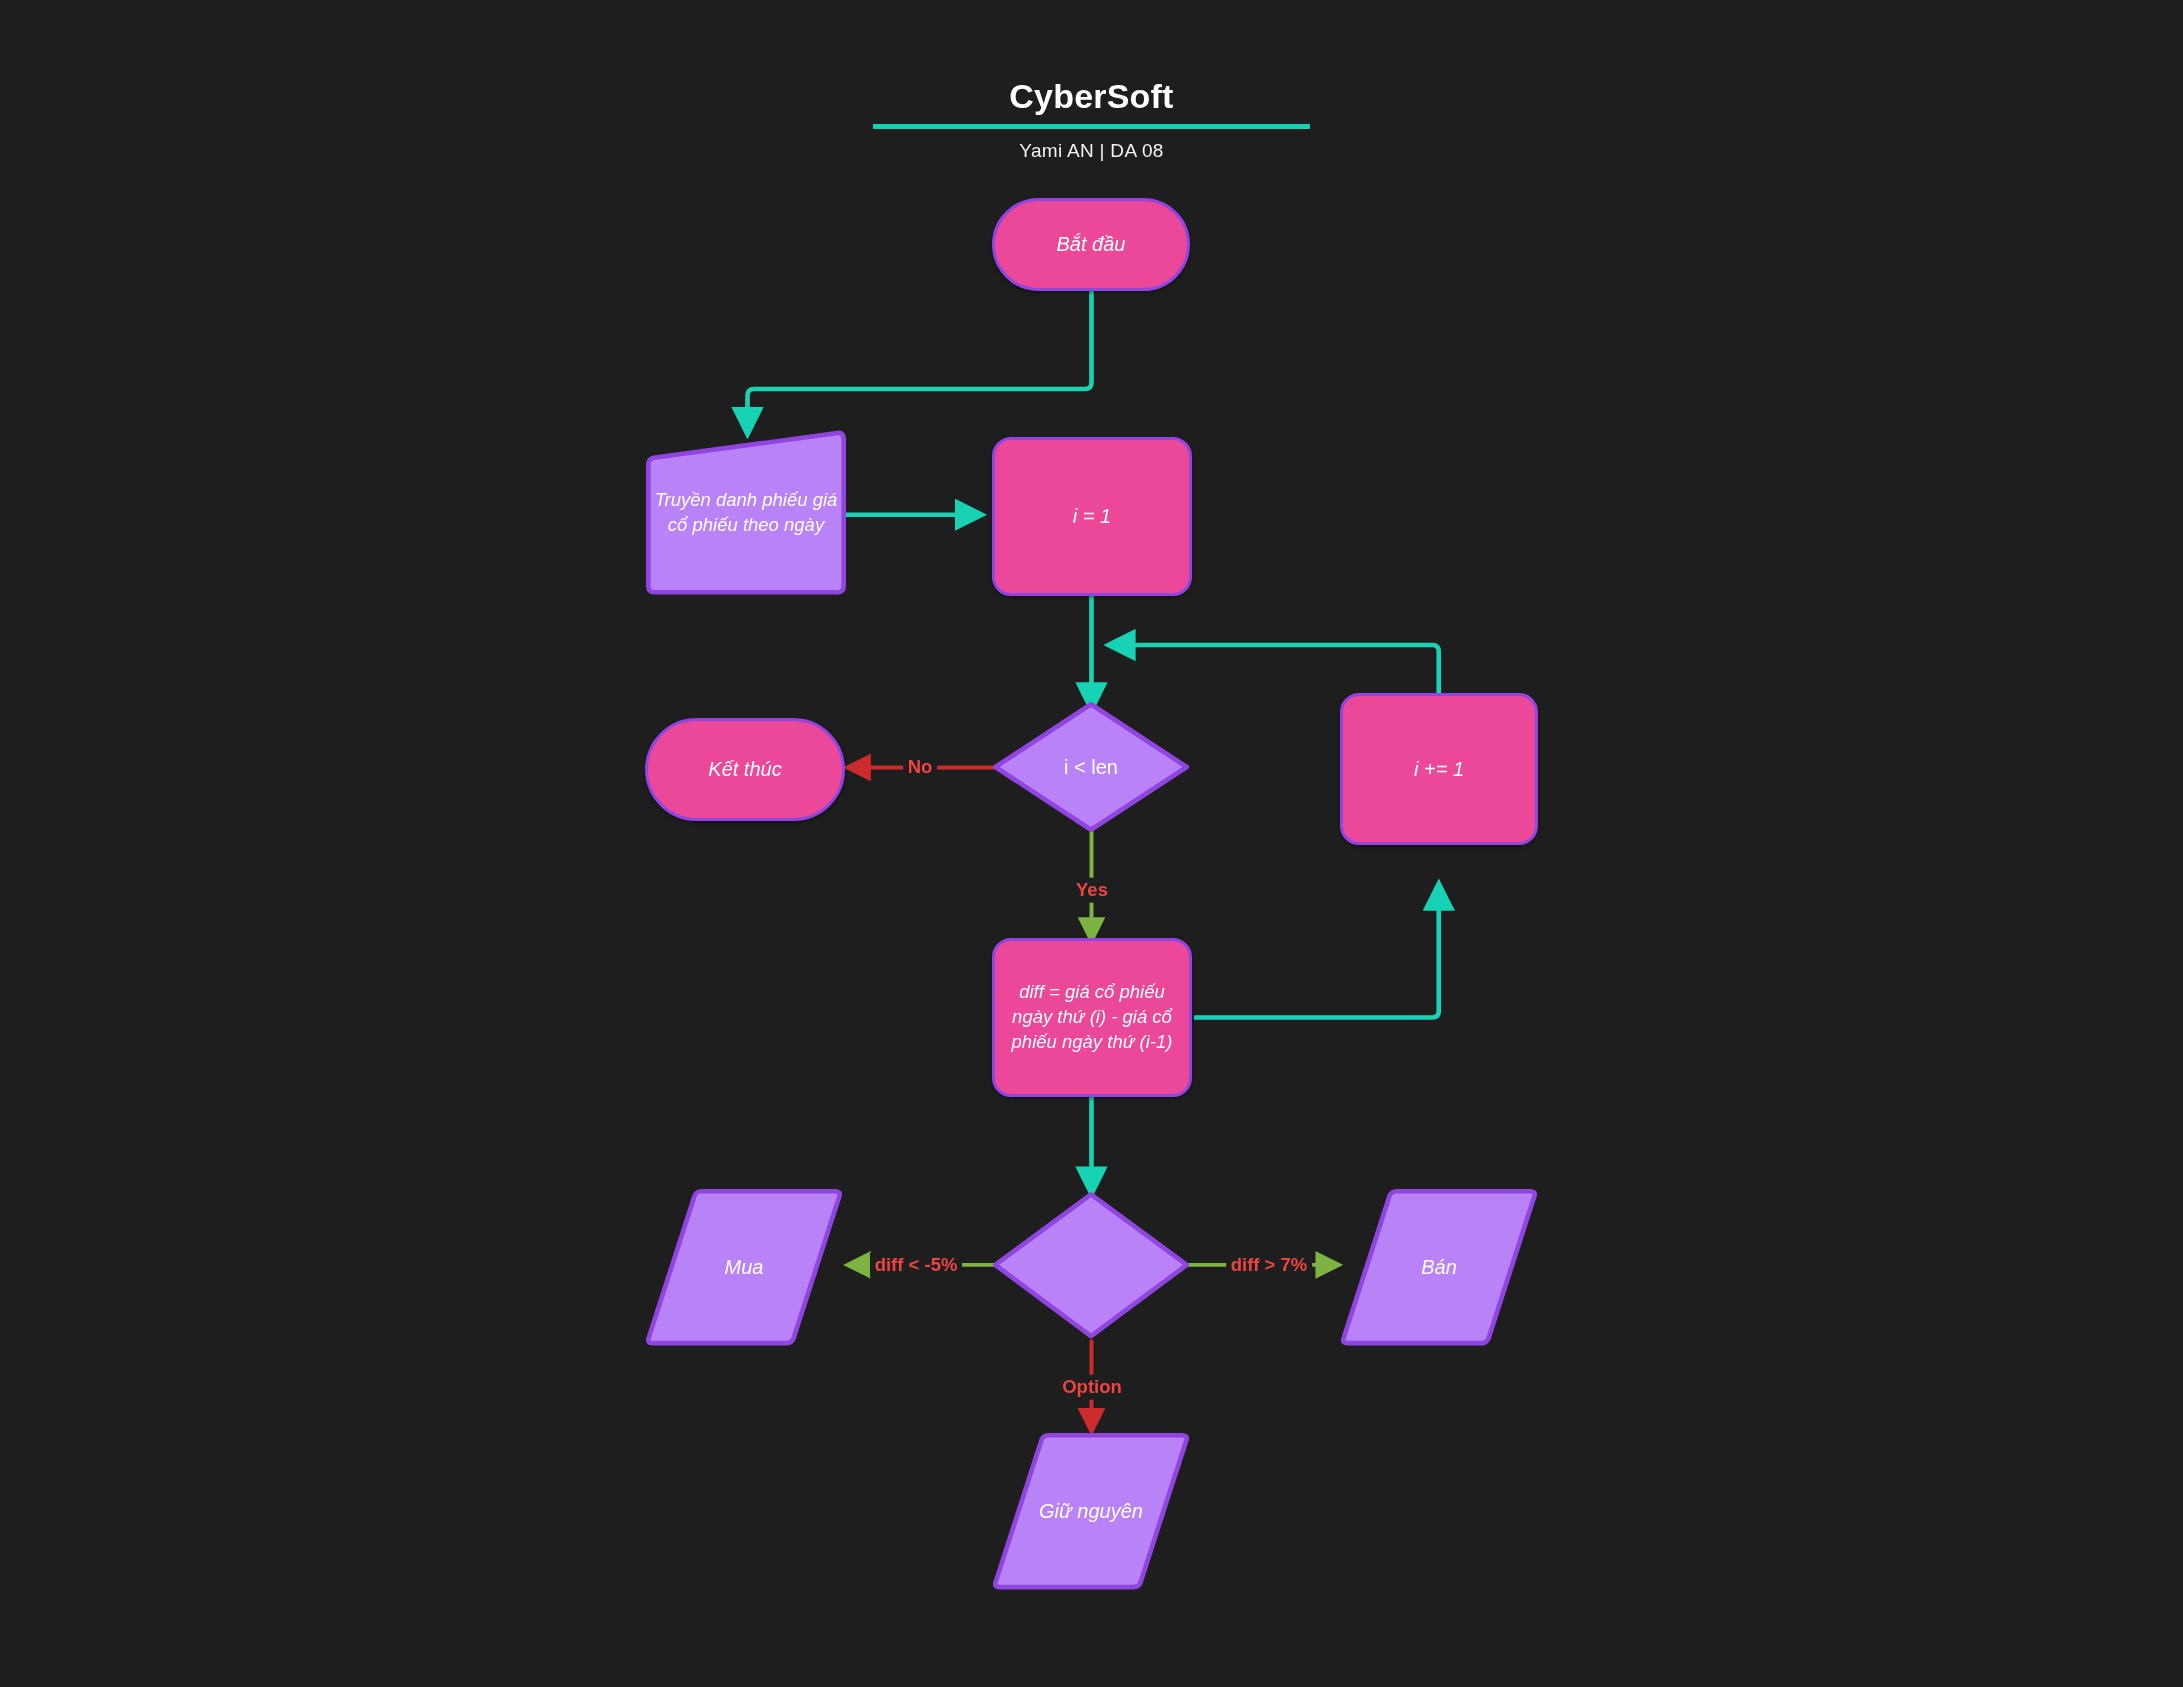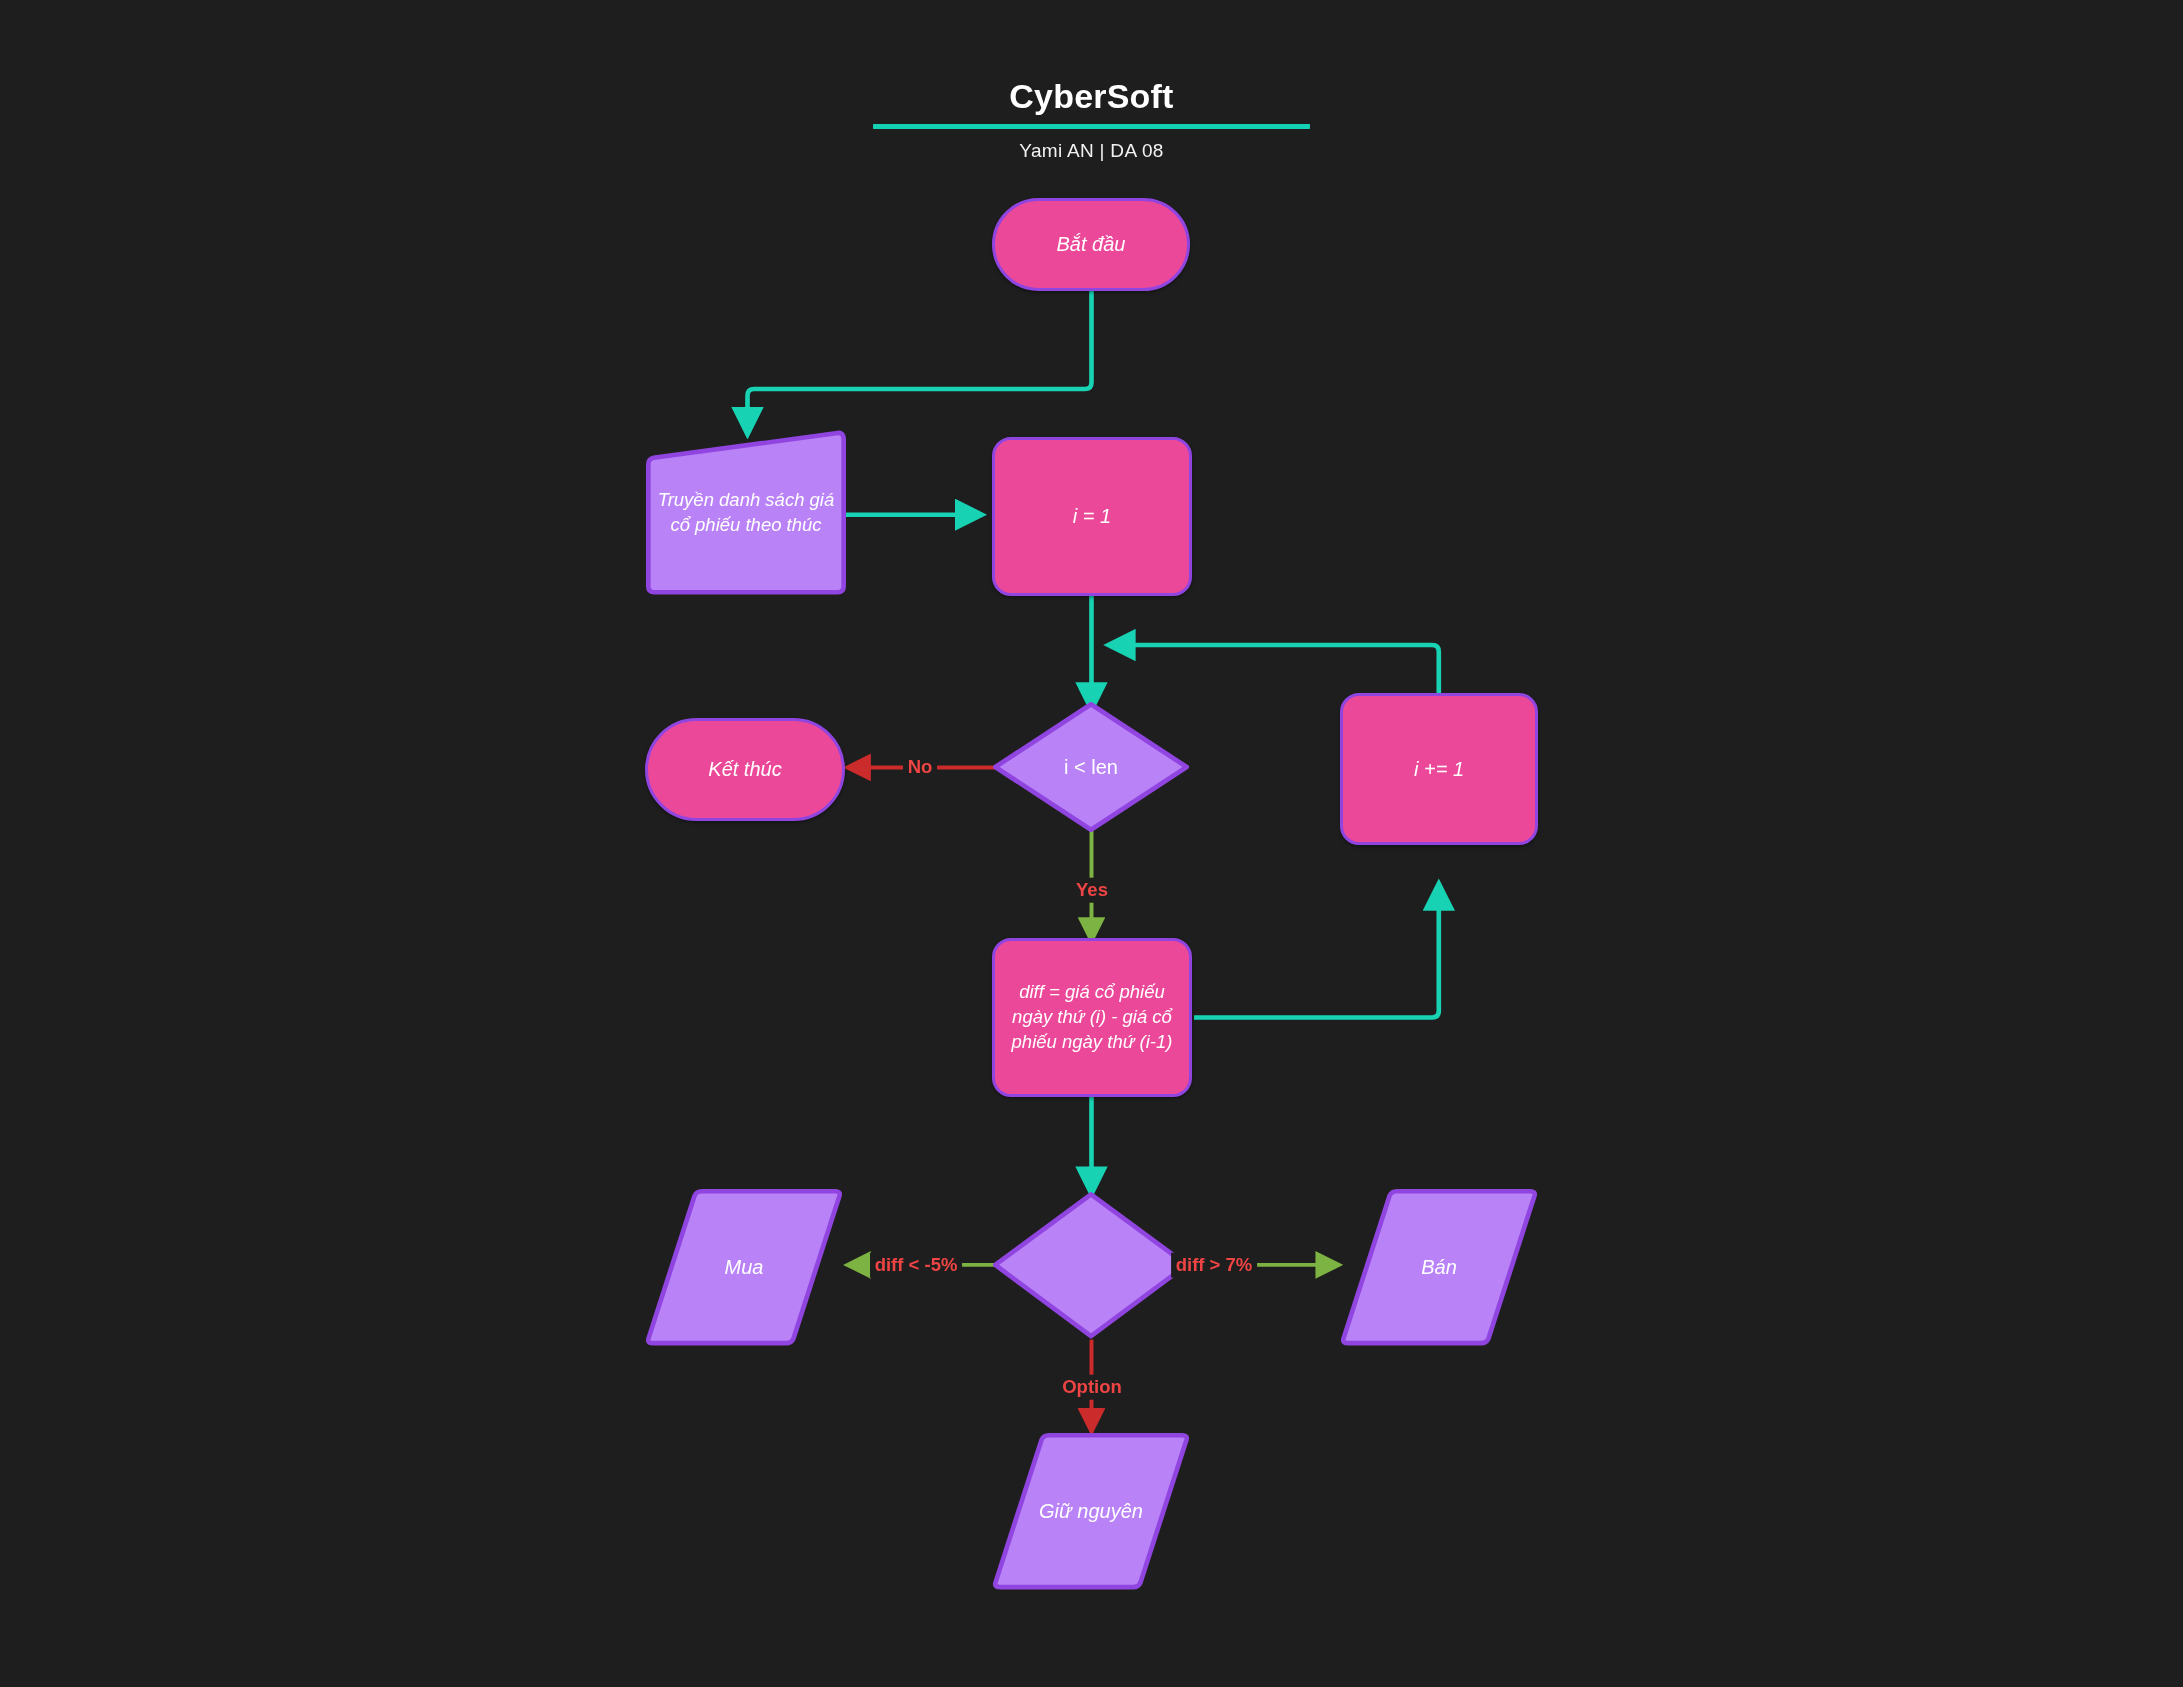--- a/index.html
+++ b/index.html
@@ -125,21 +125,21 @@
   </svg>
 
   <div class="node shape-stadium" style="left:992px;top:198px;width:198px;height:93px;">
     <span class="lbl">Bắt đầu</span>
   </div>
 
   <div class="node shape-slant" style="left:645px;top:430px;width:202px;height:165px;font-size:18.5px;">
     <svg class="fillsvg" viewBox="0 0 305 250" preserveAspectRatio="none">
       <path d="M5,52 Q5,44 13,42 L288,5 Q300,2 300,14 L300,236 Q300,245 291,245 L14,245 Q5,245 5,236 Z" fill="#b983f7" stroke="#9145e0" stroke-width="7"></path>
     </svg>
-    <span class="lbl">Truyền danh sách giá cổ phiếu theo thúc</span>
+    <span class="lbl">Truyền danh phiếu giá cổ phiếu theo ngày</span>
   </div>
 
   <div class="node shape-rect" style="left:992px;top:437px;width:200px;height:159px;">
     <span class="lbl">i = 1</span>
   </div>
 
   <div class="node shape-diamond" style="left:992px;top:701px;width:198px;height:132px;">
     <svg class="fillsvg" viewBox="0 0 300 200" preserveAspectRatio="none">
       <path d="M150,5 L295,100 L150,195 L5,100 Z" fill="#b983f7" stroke="#9145e0" stroke-width="7" stroke-linejoin="round"></path>
     </svg>
@@ -182,17 +182,17 @@
   <div class="node shape-para" style="left:992px;top:1432px;width:198px;height:159px;">
     <svg class="fillsvg" viewBox="0 0 300 240" preserveAspectRatio="none">
       <path d="M75,12 Q78,5 86,5 L288,5 Q298,5 294,14 L225,228 Q222,235 214,235 L12,235 Q2,235 6,226 Z" fill="#b983f7" stroke="#9145e0" stroke-width="7" stroke-linejoin="round"></path>
     </svg>
     <span class="lbl">Giữ nguyên</span>
   </div>
 
   <div class="edge-label" style="left:920px;top:767px;">No</div>
   <div class="edge-label" style="left:1092px;top:890px;">Yes</div>
   <div class="edge-label" style="left:916px;top:1265px;">diff &lt; -5%</div>
-  <div class="edge-label" style="left:1214px;top:1265px;">diff &gt; 7%</div>
+  <div class="edge-label" style="left:1269px;top:1265px;">diff &gt; 7%</div>
   <div class="edge-label" style="left:1092px;top:1387px;">Option</div>
 
 </div>
 
 
 </body></html>

